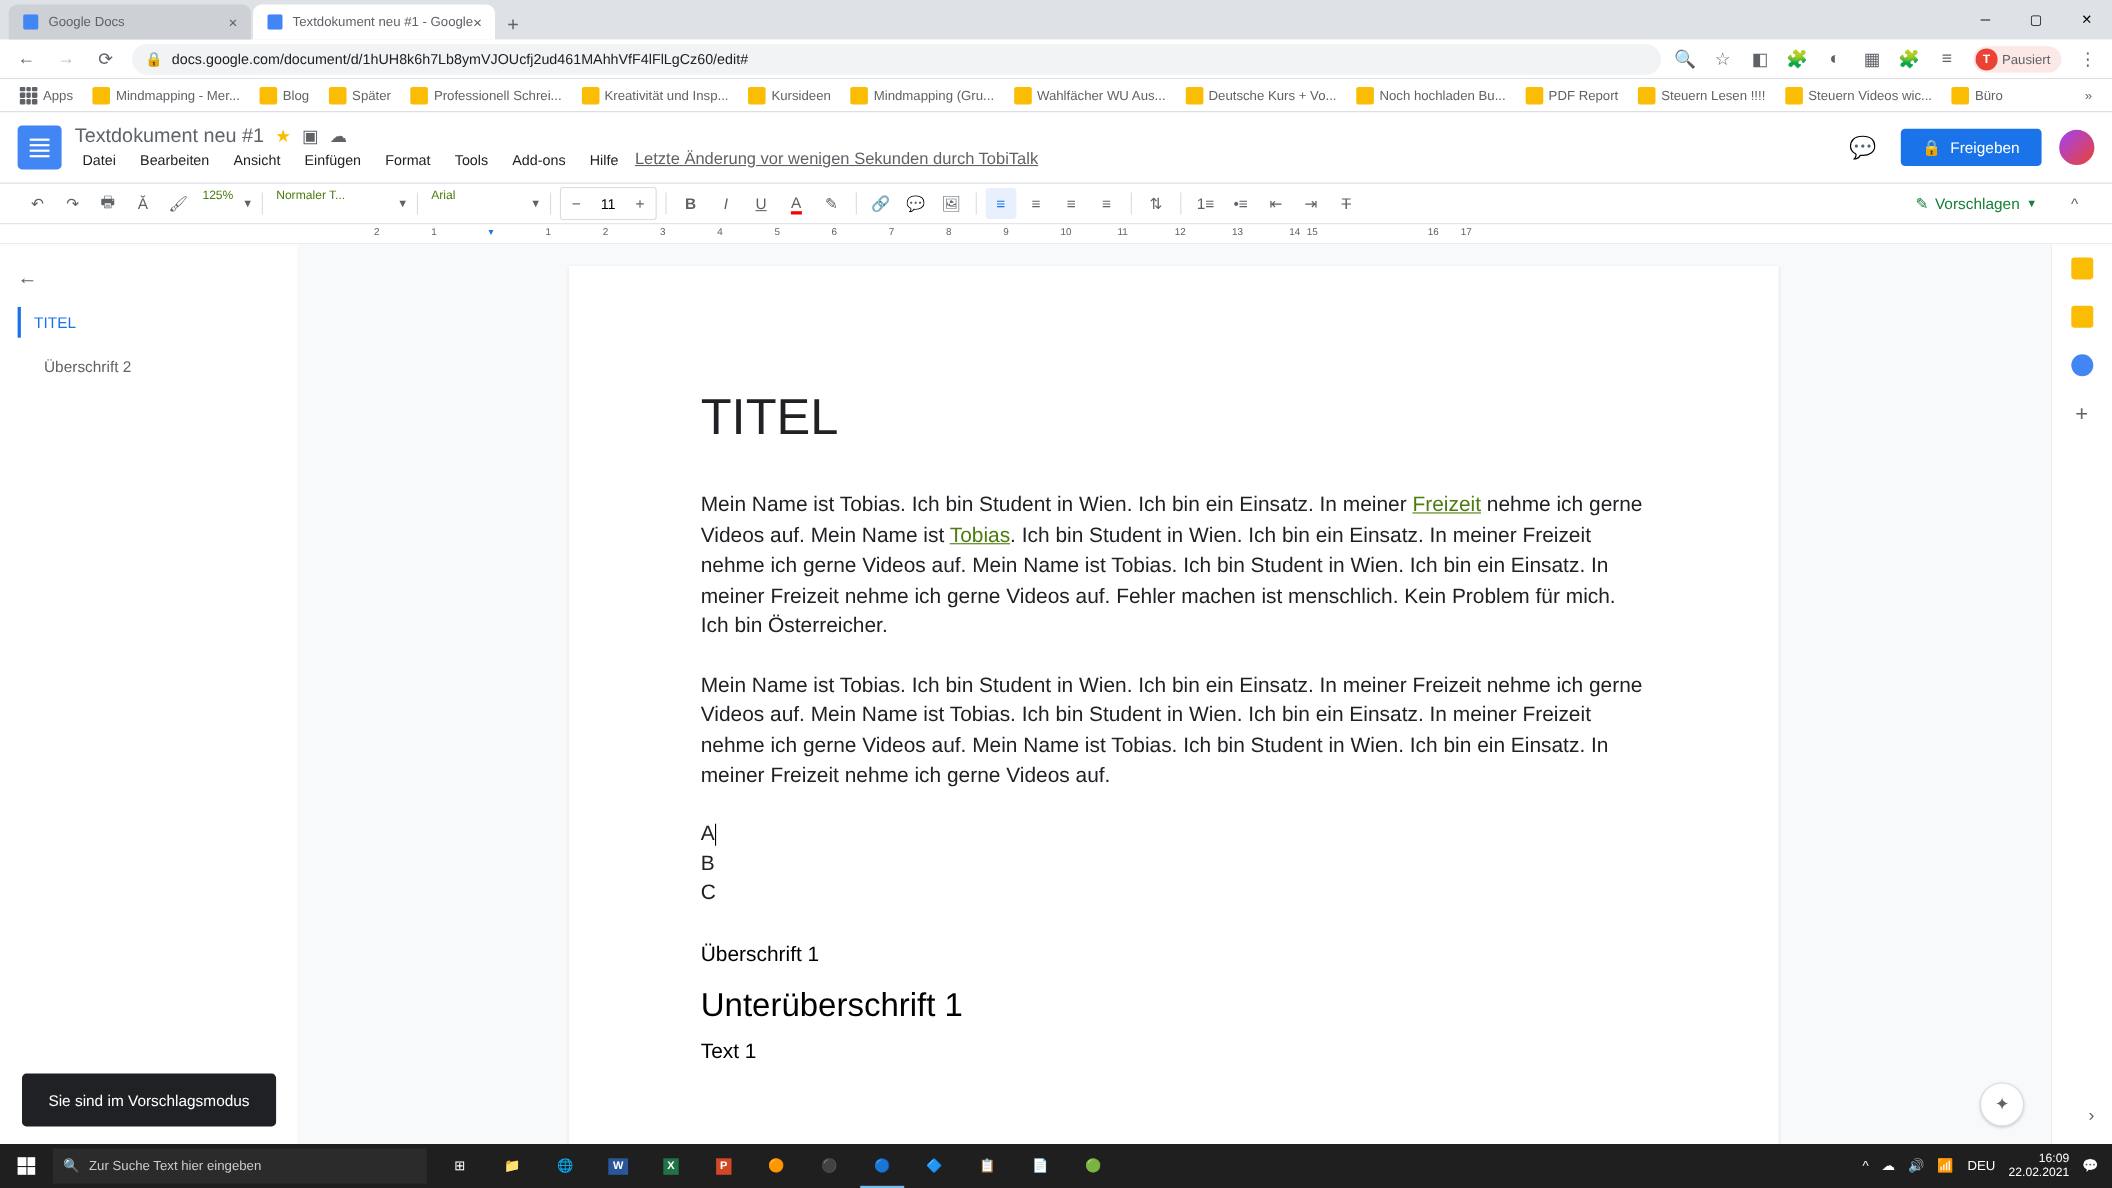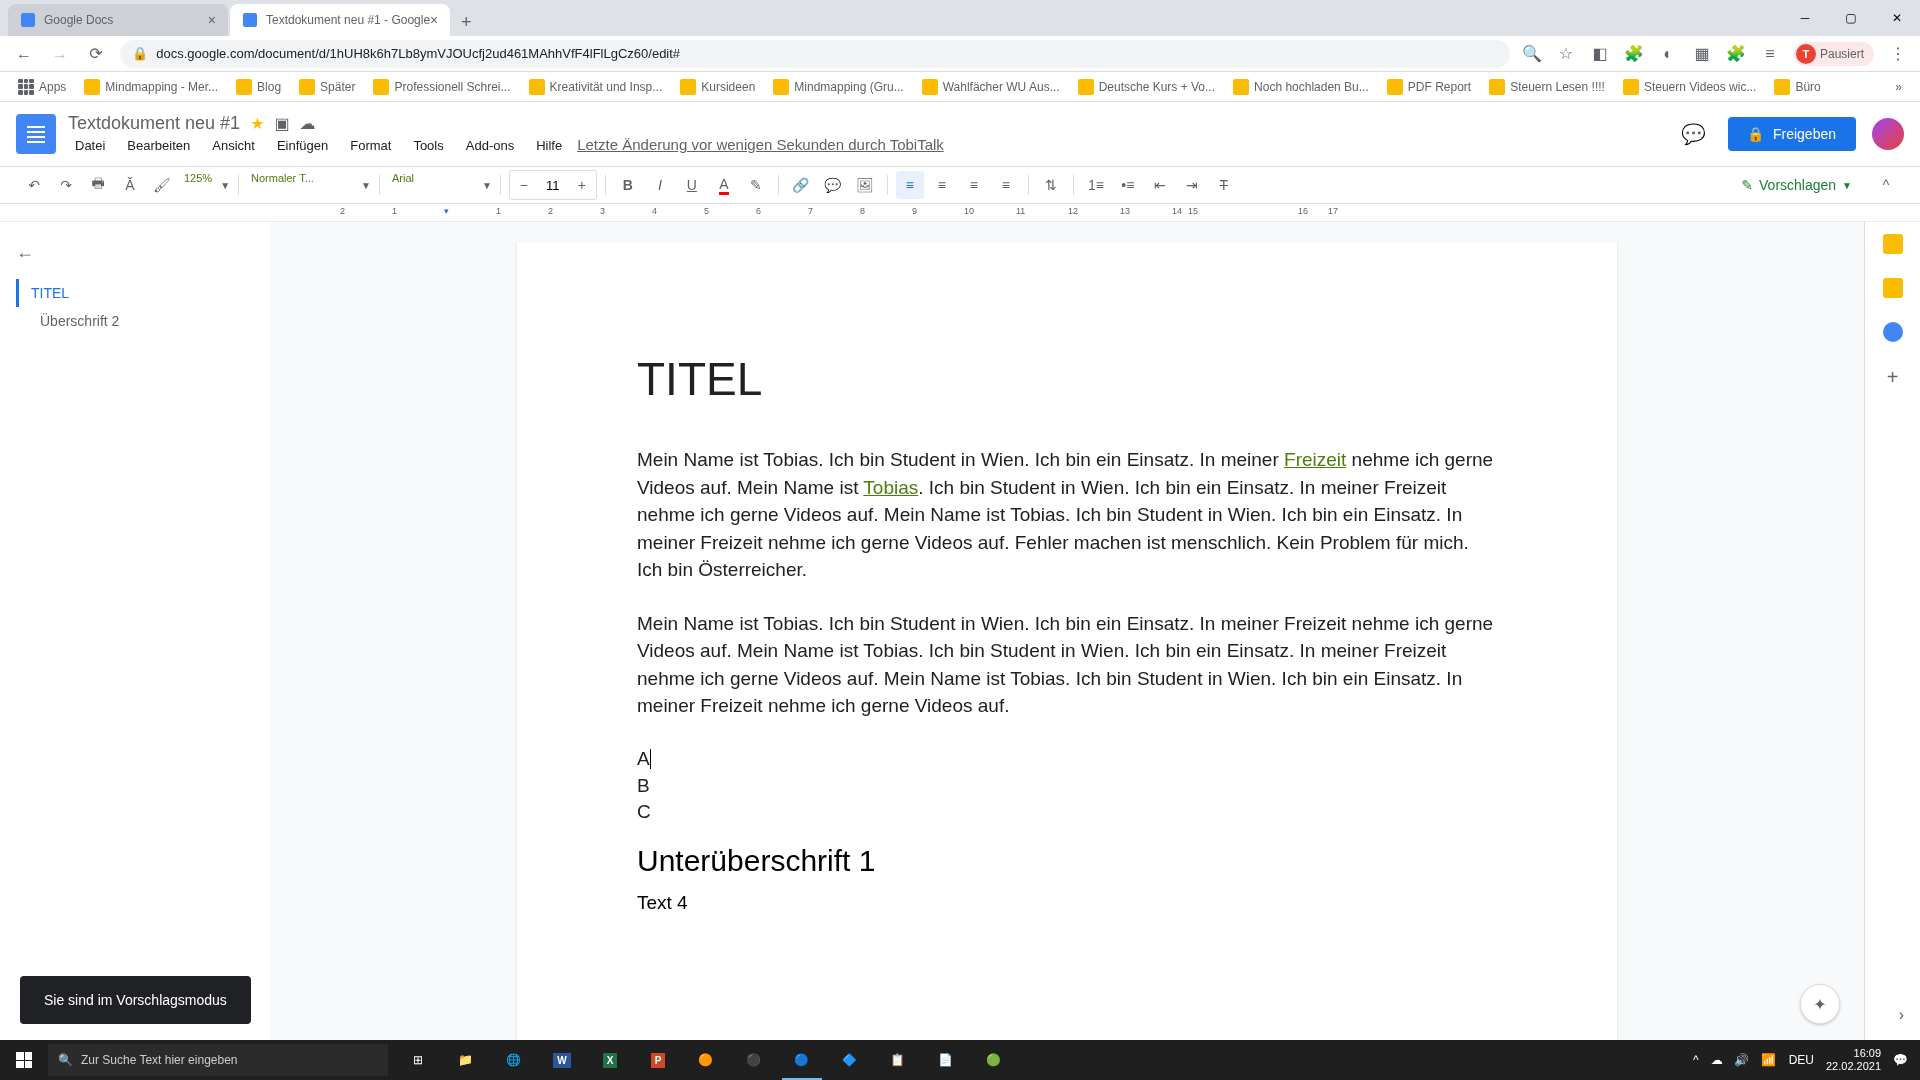--- a/index.html
+++ b/index.html
@@ -63,21 +63,21 @@
 .ruler { height: 18px; background: #fff; position: relative; font-size: 9px; color: #5f6368; display: flex; border-bottom: 1px solid #e8eaed; }
 .ruler-inner { position: absolute; left: 340px; right: 0; height: 100%; display: flex; }
 .ruler-mark { position: absolute; top: 2px; }
 
 
 .main { display: flex; height: calc(1080px - 36px - 36px - 30px - 64px - 38px - 18px - 40px); }
 .outline-panel { width: 270px; padding: 20px 16px; }
 .outline-back { color: #5f6368; font-size: 18px; margin-bottom: 16px; cursor: pointer; }
 .outline-item { padding: 6px 8px; font-size: 14px; cursor: pointer; }
 .outline-item.h1 { color: #1a73e8; border-left: 3px solid #1a73e8; padding-left: 12px; font-weight: 400; }
-.outline-item.h2 { color: #5f6368; padding-left: 24px; }
+.outline-item.h2 { color: #5f6368; padding-left: 24px; margin-top: 12px; }
 
 .canvas-area { flex: 1; background: #f8f9fa; overflow-y: auto; padding: 20px 0; position: relative; }
 .page { width: 1100px; min-height: 900px; background: #fff; margin: 0 auto; box-shadow: 0 1px 3px rgba(0,0,0,0.12); padding: 110px 120px; }
 .doc-h1 { font-size: 46px; font-weight: 400; color: #202124; margin-bottom: 40px; }
 .doc-p { font-size: 19px; line-height: 1.45; color: #202124; margin-bottom: 26px; }
 .doc-p a { color: #4d7c0f; }
 .doc-line { font-size: 19px; line-height: 1.4; color: #202124; }
 .cursor::after { content: ''; display: inline-block; width: 1px; height: 20px; background: #000; vertical-align: text-bottom; animation: blink 1s infinite; }
 @keyframes blink { 50% { opacity: 0; } }
 .doc-sub { font-size: 19px; margin-top: 32px; }
@@ -364,22 +364,23 @@
   <div class="canvas-area">
     <div class="page">
       <div class="doc-h1">TITEL</div>
       <p class="doc-p">
         <span>Mein Name ist Tobias. Ich bin Student in Wien. Ich bin ein Einsatz. In meiner </span><a href="#">Freizeit</a><span> nehme ich gerne Videos auf. Mein Name ist </span><a href="#">Tobias</a><span>. Ich bin Student in Wien. Ich bin ein Einsatz. In meiner Freizeit nehme ich gerne Videos auf. Mein Name ist Tobias. Ich bin Student in Wien. Ich bin ein Einsatz. In meiner Freizeit nehme ich gerne Videos auf. Fehler machen ist menschlich. Kein Problem für mich. Ich bin Österreicher.</span>
       </p>
       <p class="doc-p">Mein Name ist Tobias. Ich bin Student in Wien. Ich bin ein Einsatz. In meiner Freizeit nehme ich gerne Videos auf. Mein Name ist Tobias. Ich bin Student in Wien. Ich bin ein Einsatz. In meiner Freizeit nehme ich gerne Videos auf. Mein Name ist Tobias. Ich bin Student in Wien. Ich bin ein Einsatz. In meiner Freizeit nehme ich gerne Videos auf.</p>
       <div class="doc-line cursor">A</div>
       <div class="doc-line">B</div>
       <div class="doc-line">C</div>
+      <div class="doc-sub">Überschrift 1</div>
       <div class="doc-h2">Unterüberschrift 1</div>
-      <div class="doc-text">Text 4</div>
+      <div class="doc-text">Text 1</div>
     </div>
   </div>
 
   <div class="side-panel">
     <div class="side-icon" style="background:#fbbc04"></div>
     <div class="side-icon" style="background:#fbbc04"></div>
     <div class="side-icon" style="background:#4285f4;border-radius:50%"></div>
     <div style="color:#5f6368;font-size:20px">+</div>
   </div>
 </div>

